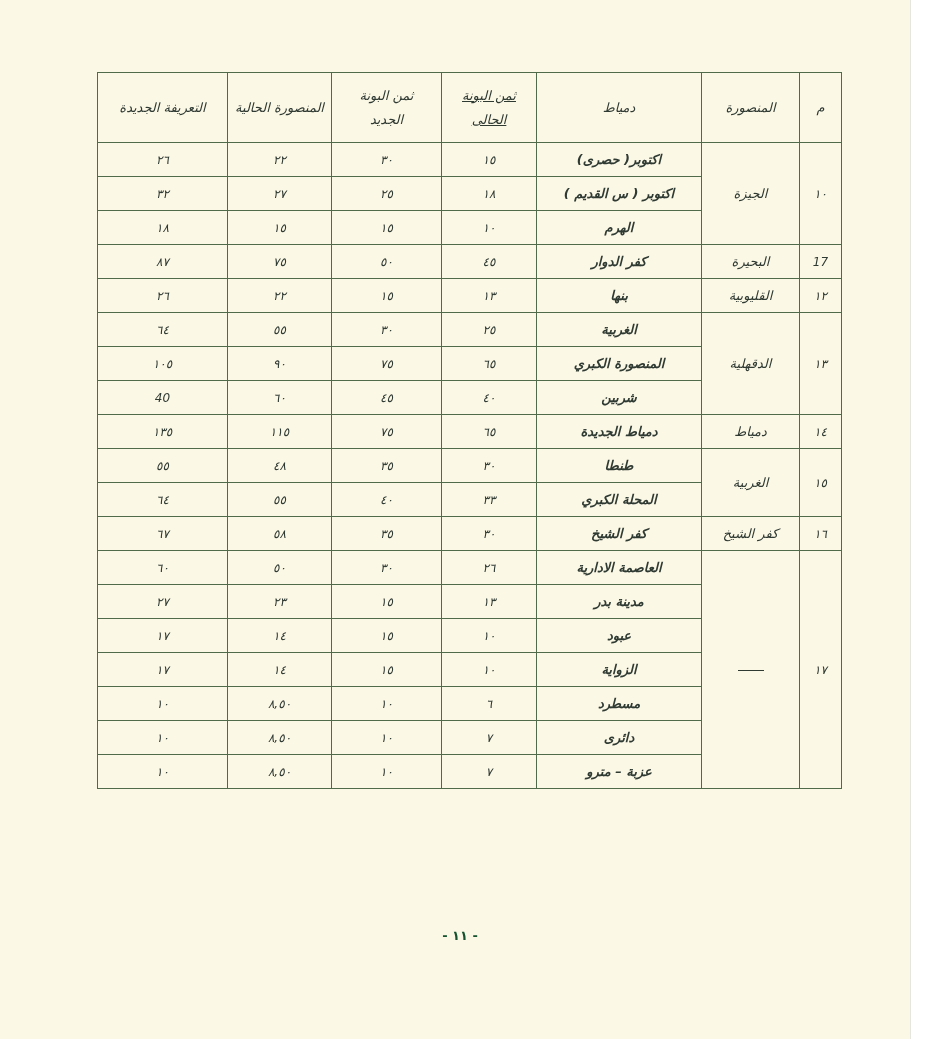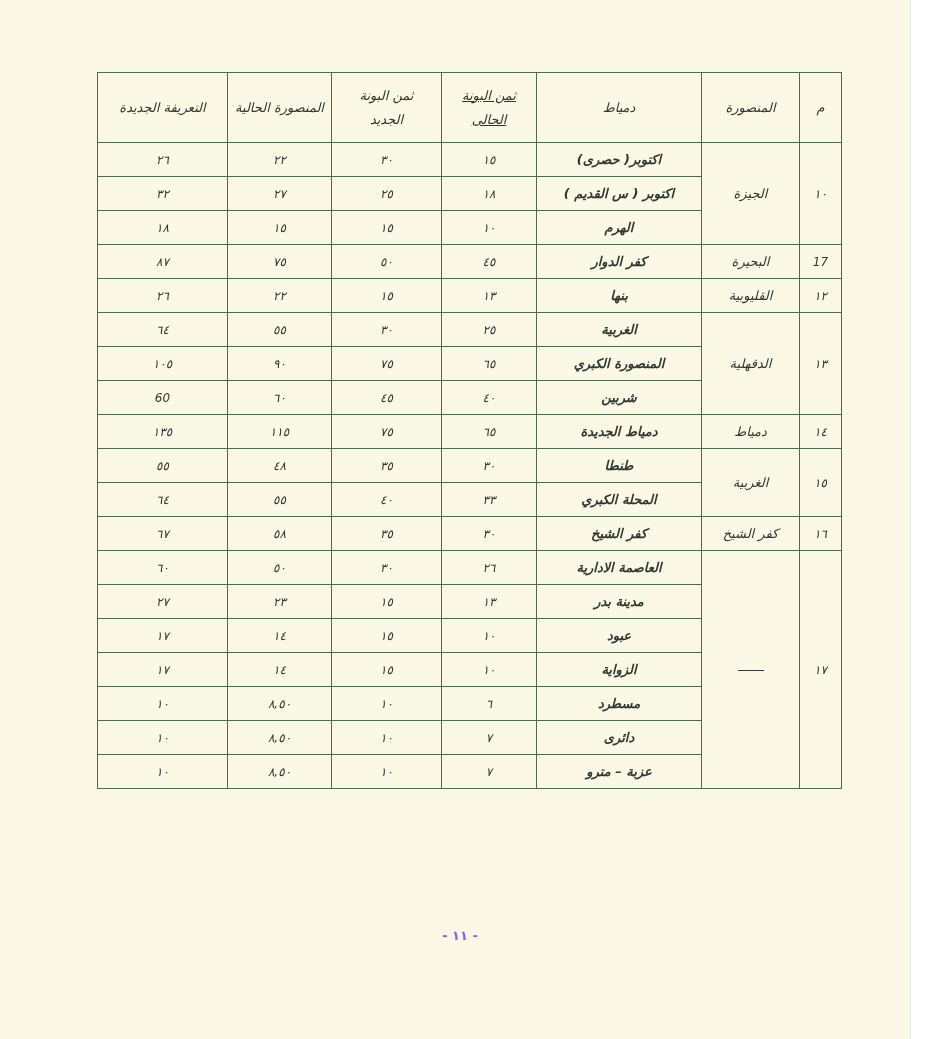--- a/index.html
+++ b/index.html
@@ -74,21 +74,21 @@
       border-top: 1.5px solid #2f3a33;
       vertical-align: middle;
     }
     .page-number {
       position: absolute;
       left: 430px;
       top: 928px;
       width: 60px;
       text-align: center;
       font-size: 13px;
-      color: #8b5cf6;
+      color: #14532d;
       font-weight: bold;
       letter-spacing: 2px;
     }
     .sep-thick td { border-top: 2.5px solid #4f6b4a; }
   </style>
 </head>
 <body>
 
 <div class="page"></div>
 <div class="right-strip"></div>
@@ -174,21 +174,21 @@
       <td class="num">٦٥</td>
       <td class="num">٧٥</td>
       <td class="num">٩٠</td>
       <td class="num">١٠٥</td>
     </tr>
     <tr>
       <td class="route">شربين</td>
       <td class="num">٤٠</td>
       <td class="num">٤٥</td>
       <td class="num">٦٠</td>
-      <td class="num">60</td>
+      <td class="num">40</td>
     </tr>
 
     <tr>
       <td class="num">١٤</td>
       <td>دمياط</td>
       <td class="route">دمياط الجديدة</td>
       <td class="num">٦٥</td>
       <td class="num">٧٥</td>
       <td class="num">١١٥</td>
       <td class="num">١٣٥</td>

